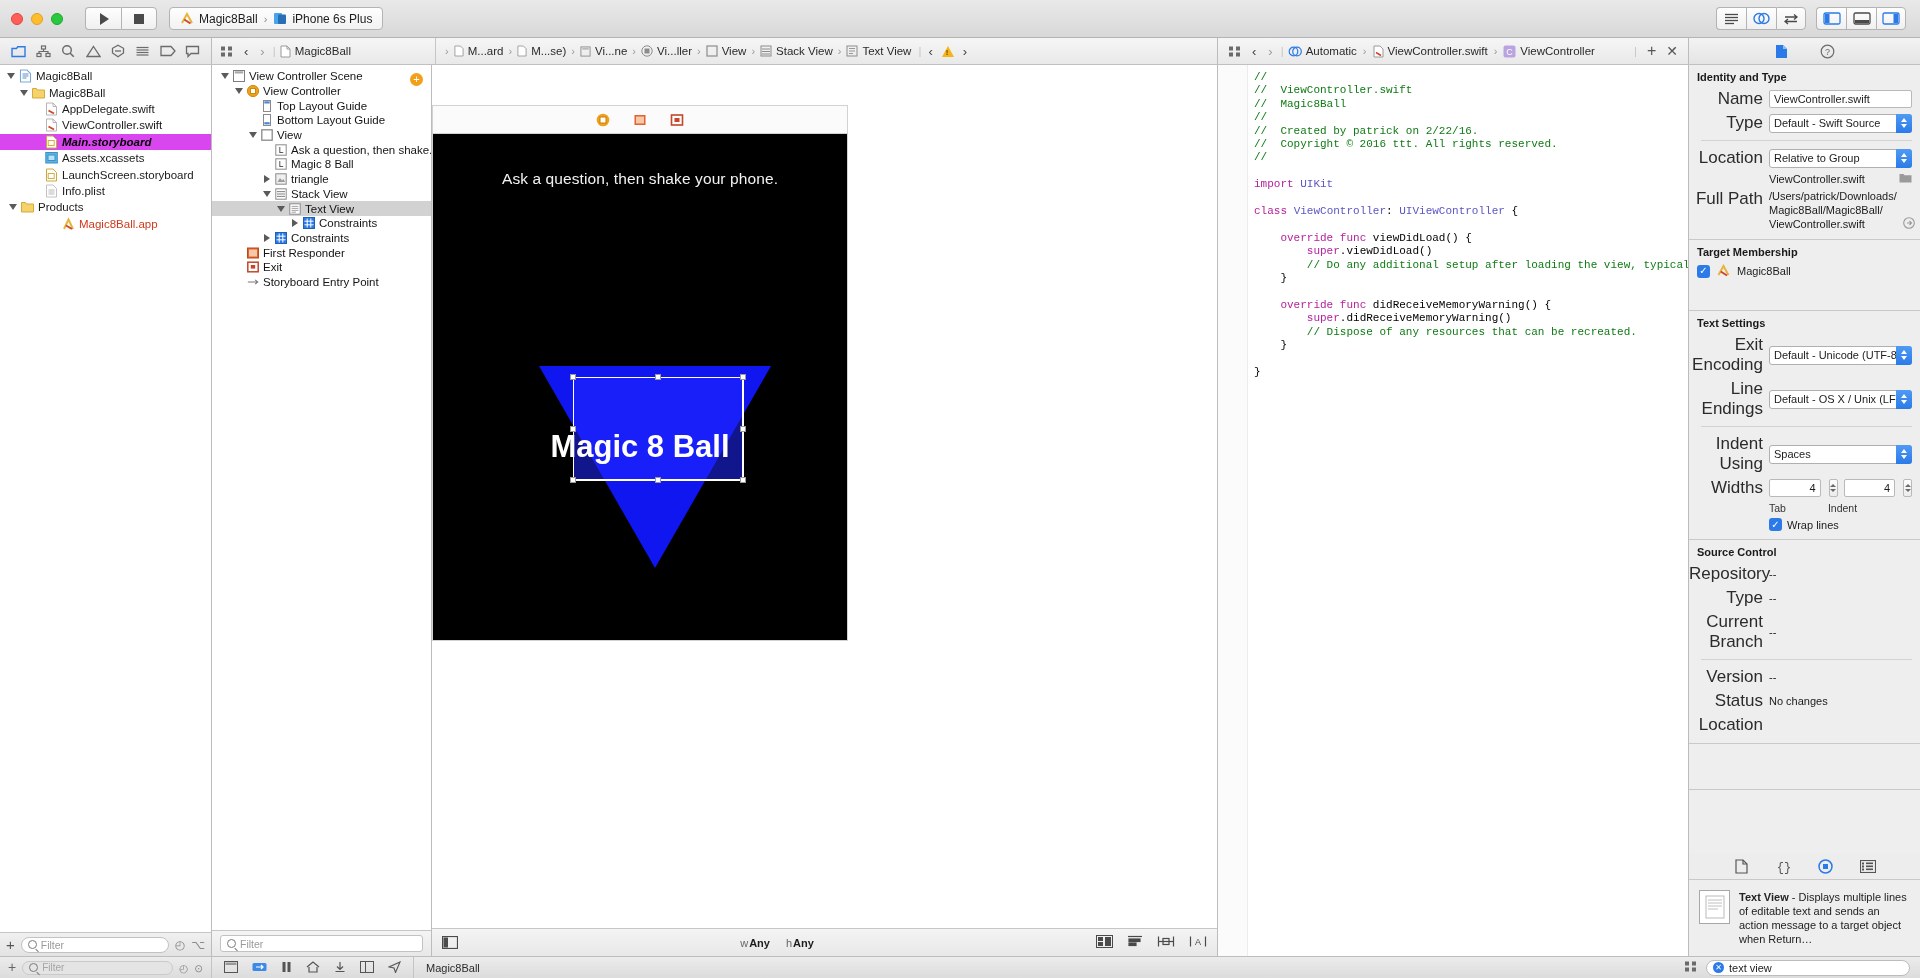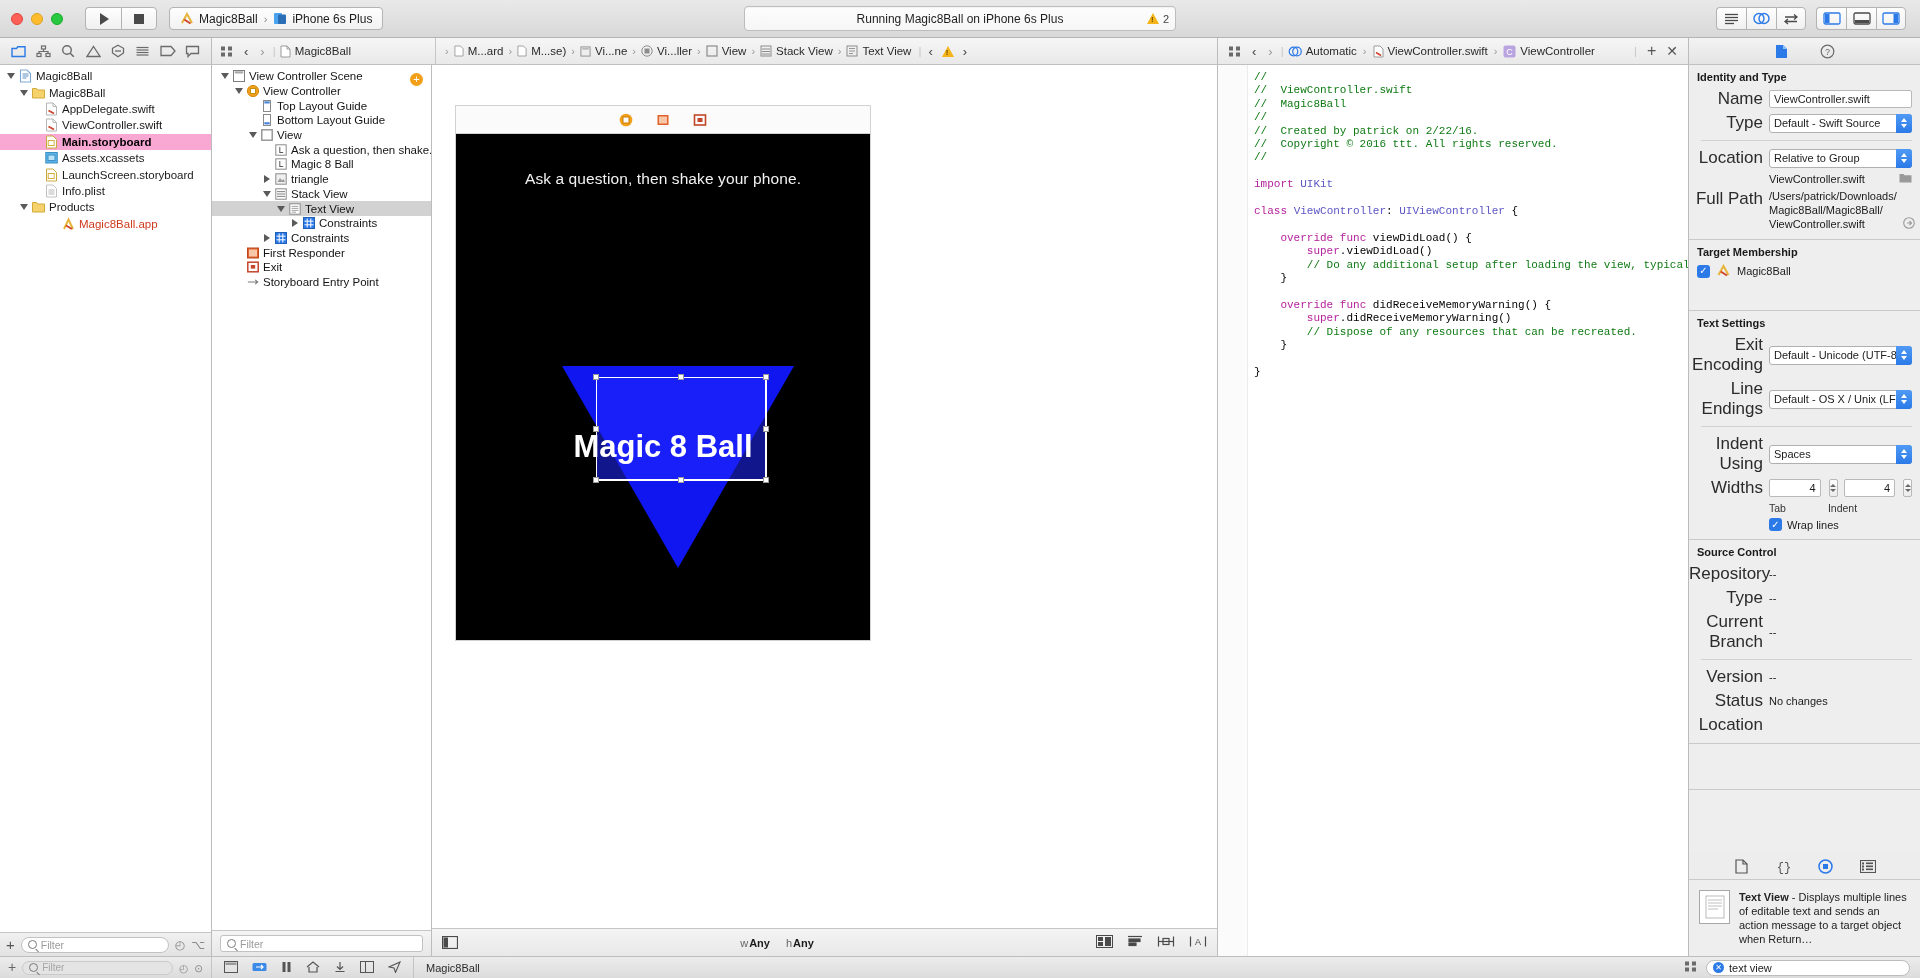--- a/index.html
+++ b/index.html
@@ -118,21 +118,21 @@
   .main { flex: 1 1 auto; display: flex; min-height: 0; }
 
   
   .proj-nav {
     width: 212px; flex: 0 0 212px; background: #ffffff;
     border-right: 1px solid #bcbcbc; display: flex; flex-direction: column;
     font-size: 11.5px;
   }
   .nav-tree { flex: 1 1 auto; overflow: hidden; padding-top: 3px; }
   .nrow { height: 16.4px; display: flex; align-items: center; gap: 4px; padding-right: 4px; white-space: nowrap; }
-  .nrow.sel { background: #f9a8d4; }
+  .nrow.sel { background: #d946ef; font-style: italic; }
   .nrow.sel .nlabel { font-weight: bold; color: #000; }
   .disc { width: 9px; height: 9px; flex: 0 0 9px; display:flex;align-items:center;justify-content:center; }
   .disc.open::before { content:""; border-left:4.5px solid transparent; border-right:4.5px solid transparent; border-top:6px solid #5a5a5a; }
   .disc.closed::before { content:""; border-top:4.5px solid transparent; border-bottom:4.5px solid transparent; border-left:6px solid #5a5a5a; }
   .ficon { width: 13px; height: 14px; flex: 0 0 13px; position: relative; }
   .nlabel { color: #1a1a1a; }
   .nlabel.red { color: #cf3a1e; }
 
   .nav-filter {
     height: 24px; flex: 0 0 24px; border-top: 1px solid #c6c6c6;
@@ -165,21 +165,21 @@
   .outline-filter {
     height: 26px; flex: 0 0 26px; border-top: 1px solid #c6c6c6;
     background: linear-gradient(to bottom,#f4f4f4,#e8e8e8);
     display: flex; align-items: center; padding: 0 8px;
   }
   .outline-filter .filter-pill { border-radius: 3px; height: 17px; }
 
   
   .canvas-col { flex: 1 1 auto; display: flex; flex-direction: column; min-width: 0; border-right: 1px solid #bcbcbc; }
   .canvas {
-    flex: 1 1 auto; background: #ffffff; position: relative; overflow: hidden; margin-left: 23px;
+    flex: 1 1 auto; background: #ffffff; position: relative; overflow: hidden;
   }
   .scene-wrap { position: absolute; left: 0; top: 40px; width: 416px; }
   .scene-topbar {
     height: 28px; background: #fbfbfb; border: 1px solid #d2d2d2; border-bottom:none;
     display: flex; align-items: center; justify-content: center; gap: 22px;
   }
   .sb-icon { width: 15px; height: 15px; display:flex;align-items:center;justify-content:center; }
   .phone {
     width: 416px; height: 508px; background: #000; position: relative; overflow: hidden;
     border: 1px solid #d2d2d2;
@@ -341,27 +341,20 @@
       </svg>
       <span>Magic8Ball</span>
       <span class="sep-chev">›</span>
       <svg width="14" height="13" viewBox="0 0 14 13">
         <rect x="1" y="1" width="8" height="11" rx="1" fill="#4aa3ef"></rect>
         <rect x="5" y="2.5" width="8" height="9.5" rx="1" fill="#2a6fb5"></rect>
       </svg>
       <span>iPhone 6s Plus</span>
     </div>
 
-    <div class="statusbar">
-      <span>Running Magic8Ball on iPhone 6s Plus</span>
-      <span class="warnbox">
-        <span class="warn-tri"></span>
-        <span class="warn-count">2</span>
-      </span>
-    </div>
 
     <div class="tb-right">
       <div class="seg-group">
         <div class="seg">
           <svg width="15" height="12" viewBox="0 0 15 12">
             <g stroke="#4a4a4a" stroke-width="1.3">
                 <line x1="1" y1="1.5" x2="14" y2="1.5"></line>
                 <line x1="1" y1="4.5" x2="14" y2="4.5"></line>
                 <line x1="1" y1="7.5" x2="14" y2="7.5"></line>
                 <line x1="1" y1="10.5" x2="10" y2="10.5"></line>
@@ -679,21 +672,21 @@
           <div class="nrow" style="padding-left: 32px;">
             <span class="disc"></span>
             <span class="ficon"><svg width="13" height="14" viewBox="0 0 13 14">
                 <path d="M1.5 1 L8 1 L11.5 4.5 L11.5 13 L1.5 13 Z" fill="#fff" stroke="#c2c2c2" stroke-width="1"></path>
                 <line x1="3.5" y1="6" x2="9.5" y2="6" stroke="#b8b8b8" stroke-width="1"></line>
                 <line x1="3.5" y1="8" x2="9.5" y2="8" stroke="#b8b8b8" stroke-width="1"></line>
                 <line x1="3.5" y1="10" x2="9.5" y2="10" stroke="#b8b8b8" stroke-width="1"></line>
               </svg></span>
             <span class="nlabel">Info.plist</span>
           </div>
-          <div class="nrow" style="padding-left: 19px;">
+          <div class="nrow" style="padding-left: 8px;">
             <span class="disc open"></span>
             <span class="ficon"><svg width="13" height="14" viewBox="0 0 13 14">
                 <path d="M.5 2.5 L4.5 2.5 L5.6 4 L12.5 4 L12.5 12 L.5 12 Z" fill="#f5d26b" stroke="#d4ab3a" stroke-width="1"></path>
               </svg></span>
             <span class="nlabel">Products</span>
           </div>
           <div class="nrow" style="padding-left: 49px;">
             <span class="disc"></span>
             <span class="ficon"><svg width="13" height="14" viewBox="0 0 13 14">
                 <path d="M2 12 L6.5 2.5 L11 12" fill="none" stroke="#e8b43a" stroke-width="2"></path>

